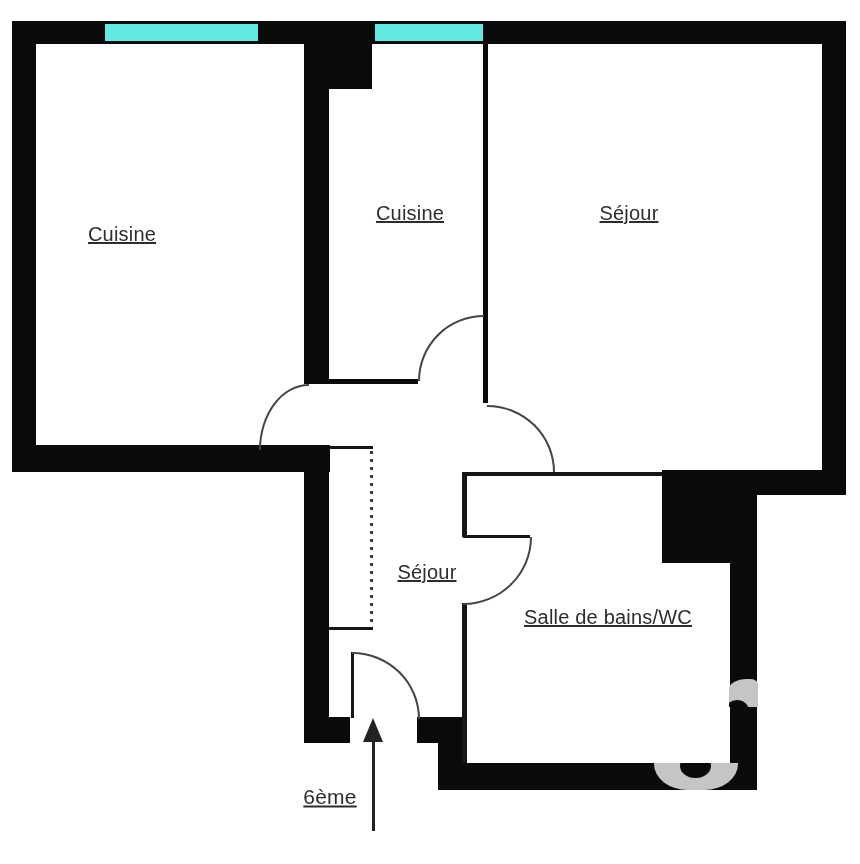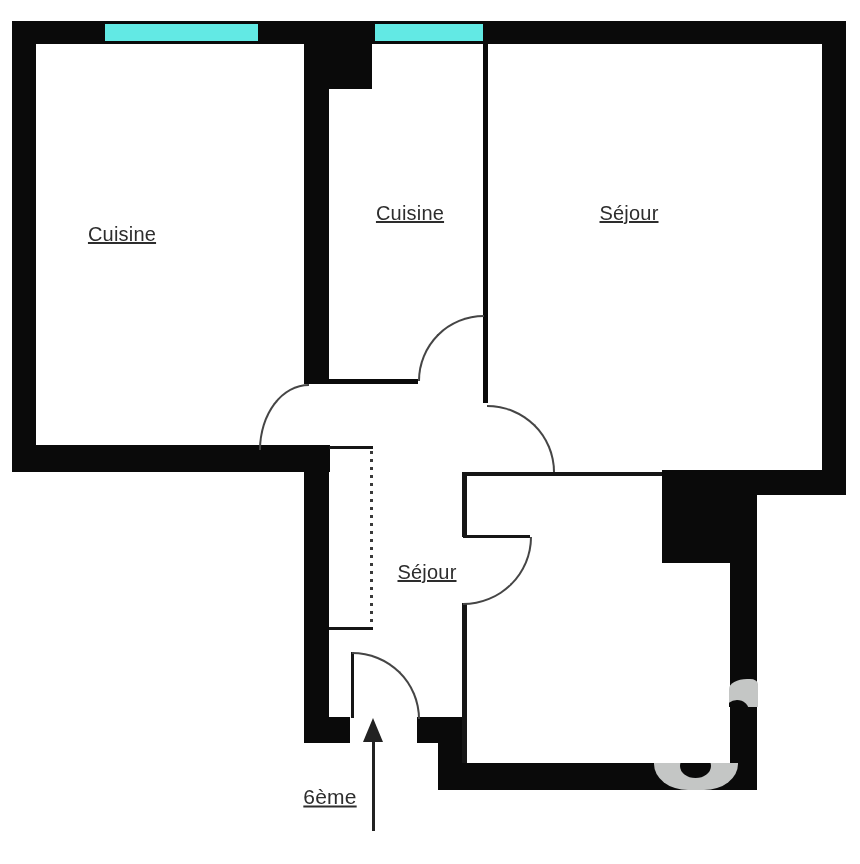--- a/index.html
+++ b/index.html
@@ -72,20 +72,21 @@
   <div class="arc tl" style="left:259px;top:384px;width:48px;height:64px;"></div>
   <div class="arc tl" style="left:418px;top:315px;width:64px;height:64px;"></div>
   <div class="arc tr" style="left:487px;top:405px;width:66px;height:65px;"></div>
   <div class="arc br" style="left:463px;top:537px;width:67px;height:66px;"></div>
   <div class="arc tr" style="left:352px;top:652px;width:66px;height:65px;"></div>
 
   <div class="label" style="left:122px;top:234px;">Cuisine</div>
   <div class="label" style="left:410px;top:213px;">Cuisine</div>
   <div class="label" style="left:629px;top:213px;">Séjour</div>
   <div class="label" style="left:427px;top:572px;">Séjour</div>
+  <div class="label" style="left:608px;top:617px;">Salle de bains/WC</div>
 
   <div class="arrow-head" style="left:363px;top:718px;"></div>
   <div class="arrow-shaft" style="left:372px;top:740px;width:3px;height:91px;"></div>
   <div class="label" style="left:330px;top:796px;font-size:21px;text-align:right;">6ème</div>
 
   <div class="wm-wrap" style="left:729px;top:679px;width:29px;height:28px;">
     <div class="wm-gray" style="border-top-left-radius:18px 10px;border-top-right-radius:8px 5px;"></div>
     <div class="wm-black" style="left:-4px;top:21px;width:24px;height:22px;"></div>
   </div>
   <div class="wm-wrap" style="left:654px;top:763px;width:84px;height:27px;">

